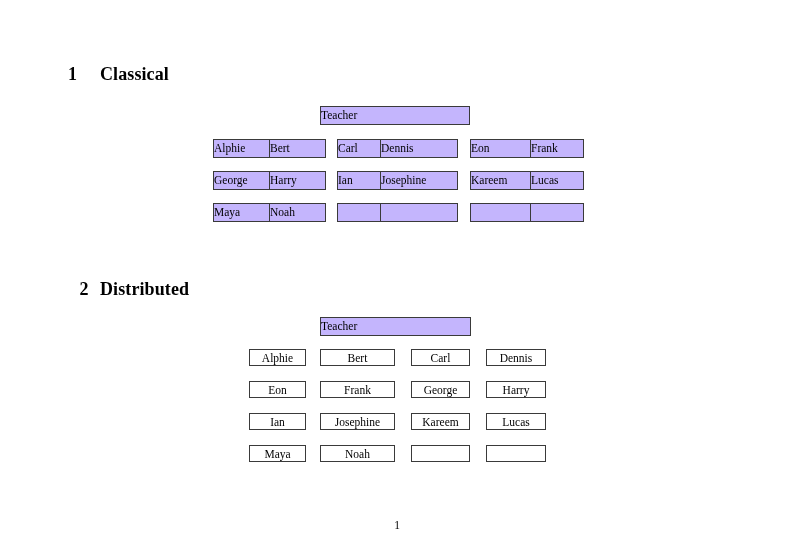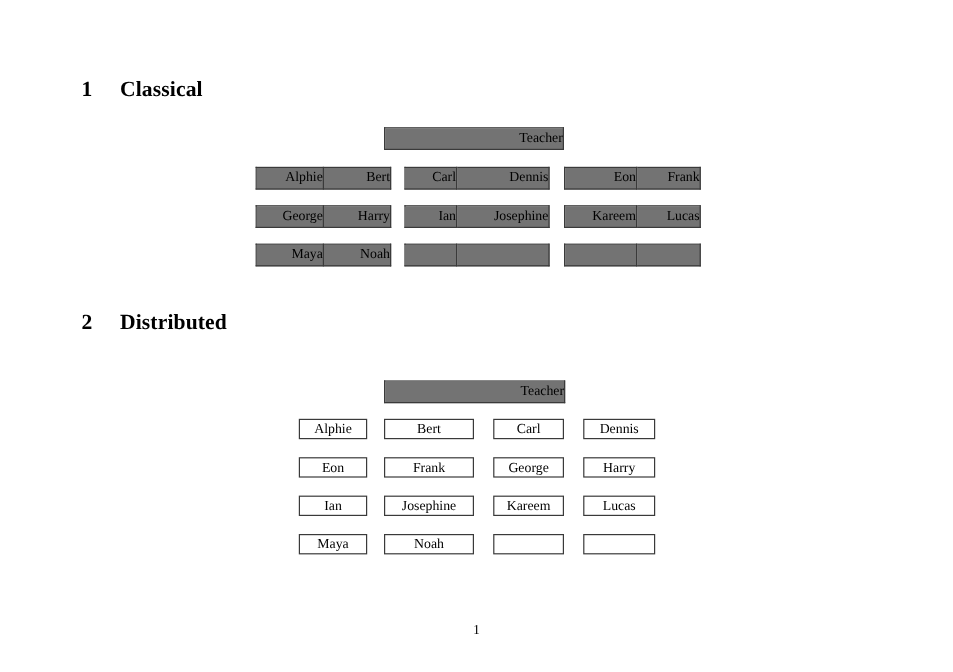--- a/index.html
+++ b/index.html
@@ -34,39 +34,39 @@
   }
   .section-heading .sec-num {
     display: inline-block;
     width: 32px;
   }
   .section-heading .sec-title {
     display: inline-block;
   }
 
   #heading-classical   { top: 64px; }
-  #heading-distributed { top: 258px; }
+  #heading-distributed { top: 279px; text-align: center; }
 
   
   .tbl {
     position: absolute;
     border-collapse: collapse;
     table-layout: fixed;
     font-size: 11.5px;
     font-family: "Liberation Serif", "DejaVu Serif", serif;
   }
   .tbl td {
     border: 1px solid #3a3a3a;
     height: 17px;
     line-height: 17px;
-    text-align: right;
+    text-align: left;
     vertical-align: middle;
     padding: 0;
     white-space: nowrap;
-    background: #737373;
+    background: #c4b5fd;
   }
 
   
   .teacher-box { }
 
   
   .single-box {
     position: absolute;
     border: 1px solid #3a3a3a;
     background: #ffffff;

